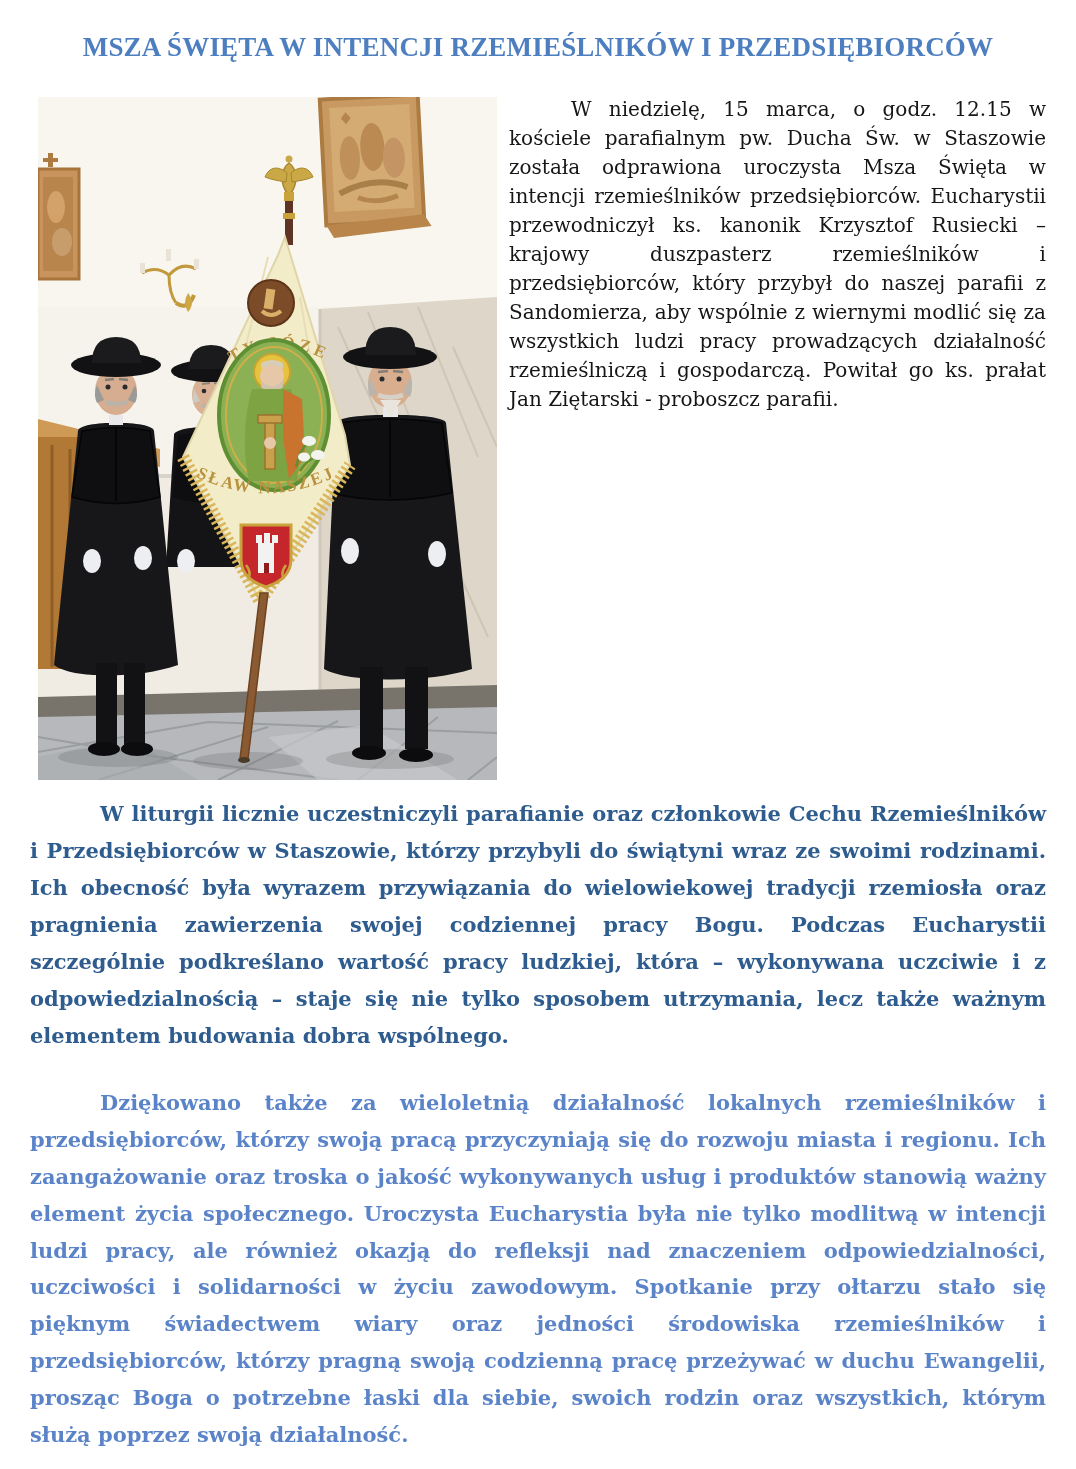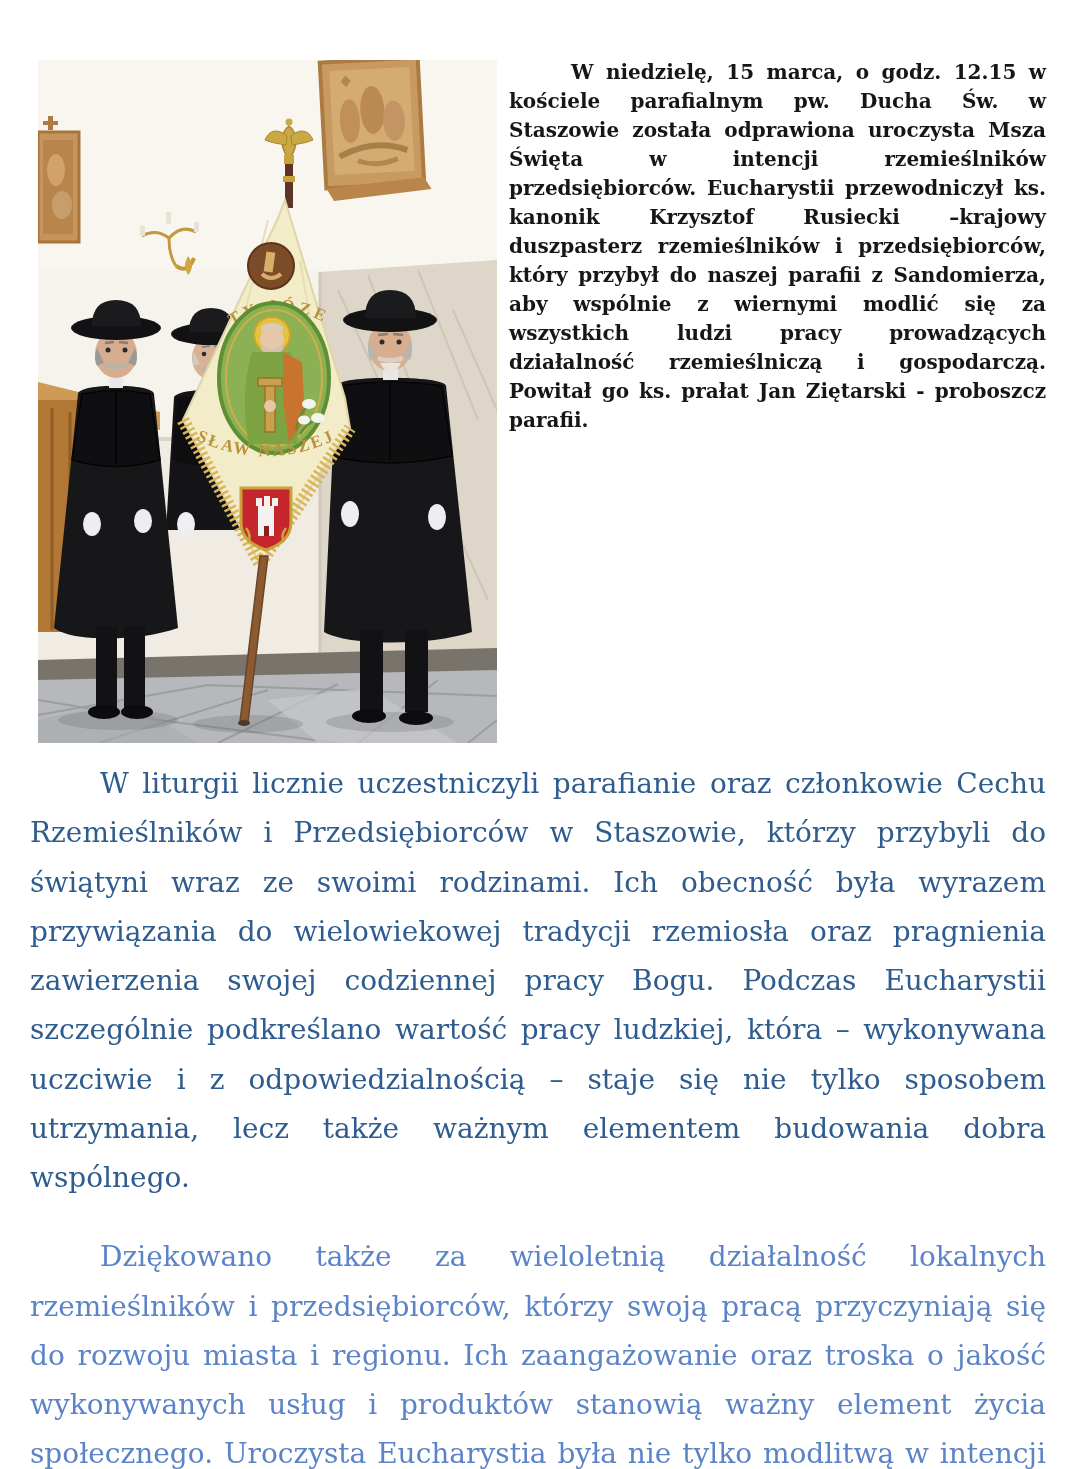--- a/index.html
+++ b/index.html
@@ -4,32 +4,33 @@
 <style>
   html,body{margin:0;padding:0;background:#ffffff;}
   body{width:1076px;min-height:1469px;font-family:"DejaVu Serif","Liberation Serif",serif;}
   .page{box-sizing:border-box;width:1076px;min-height:1469px;padding:26px 30px 40px 30px;background:#ffffff;}
   .title{font-family:"Liberation Serif","DejaVu Serif",serif;font-weight:700;font-size:27px;
          text-align:center;margin:6px 0 0 0;letter-spacing:.2px;line-height:1.15;}
   .article{margin-top:32px;}
   .photo-wrap{float:left;width:459px;height:683px;margin:2px 12px 6px 8px;overflow:hidden;}
   .photo-wrap svg{display:block;}
   .p-intro{font-family:"DejaVu Serif","Liberation Serif",serif;font-size:20px;line-height:1.45;
-           text-align:justify;text-indent:62px;color:#161616;margin:0;font-weight:bold;}
-  .p-blue{font-family:"DejaVu Serif","Liberation Serif",serif;font-weight:400;font-size:28px;
+           text-align:justify;text-indent:62px;color:#161616;margin:0;}
+  .p-blue{font-family:"DejaVu Serif","Liberation Serif",serif;font-weight:700;font-size:21px;
           line-height:1.76;text-align:justify;text-indent:70px;margin:0;}
   .p-blue-dark{clear:both;padding-top:10px;}
   .p-blue-light{margin-top:30px;}
   .banner-text{font-family:"Liberation Serif","DejaVu Serif",serif;font-weight:700;}
 </style>
 </head>
 <body>
 
 <div class="page">
 
+  <h1 class="title" style="color: rgb(77, 127, 192);">MSZA ŚWIĘTA W INTENCJI RZEMIEŚLNIKÓW I PRZEDSIĘBIORCÓW</h1>
 
   <div class="article">
 
     <div class="photo-wrap">
       <svg width="459" height="683" viewBox="0 0 459 683" xmlns="http://www.w3.org/2000/svg">
 
         <g>
           <rect x="0" y="0" width="459" height="683" fill="#f6f3ec"></rect>
           <rect x="0" y="0" width="459" height="210" fill="#f9f6f0"></rect>
           <rect x="0" y="380" width="290" height="230" fill="#f0ece4"></rect>

